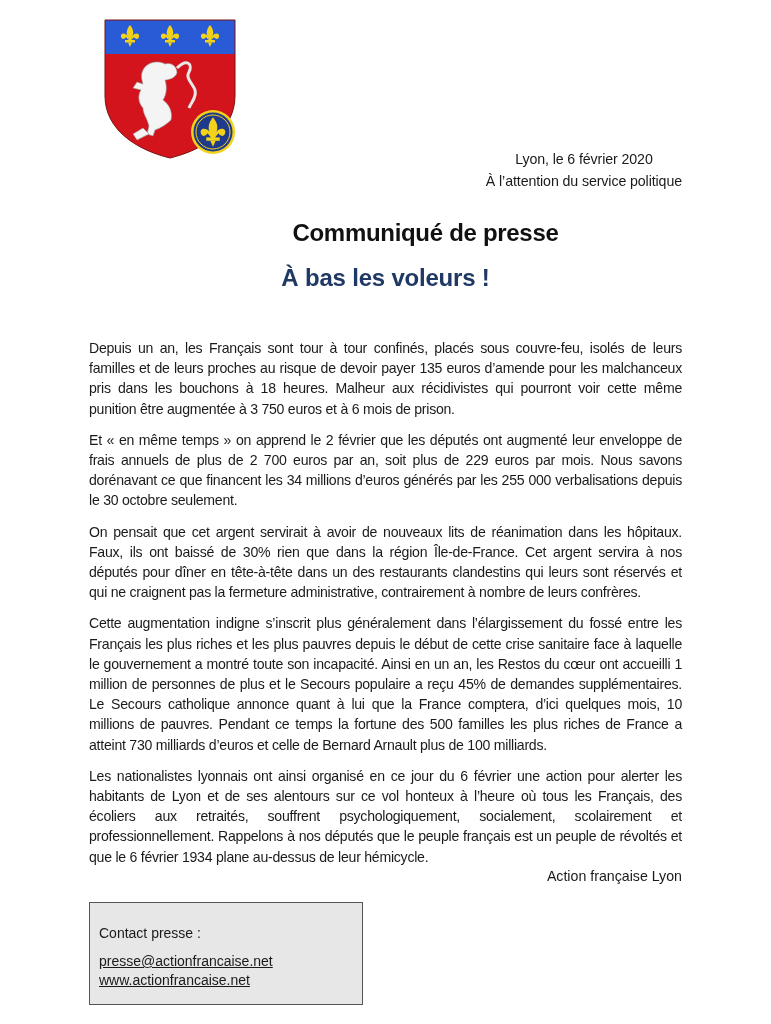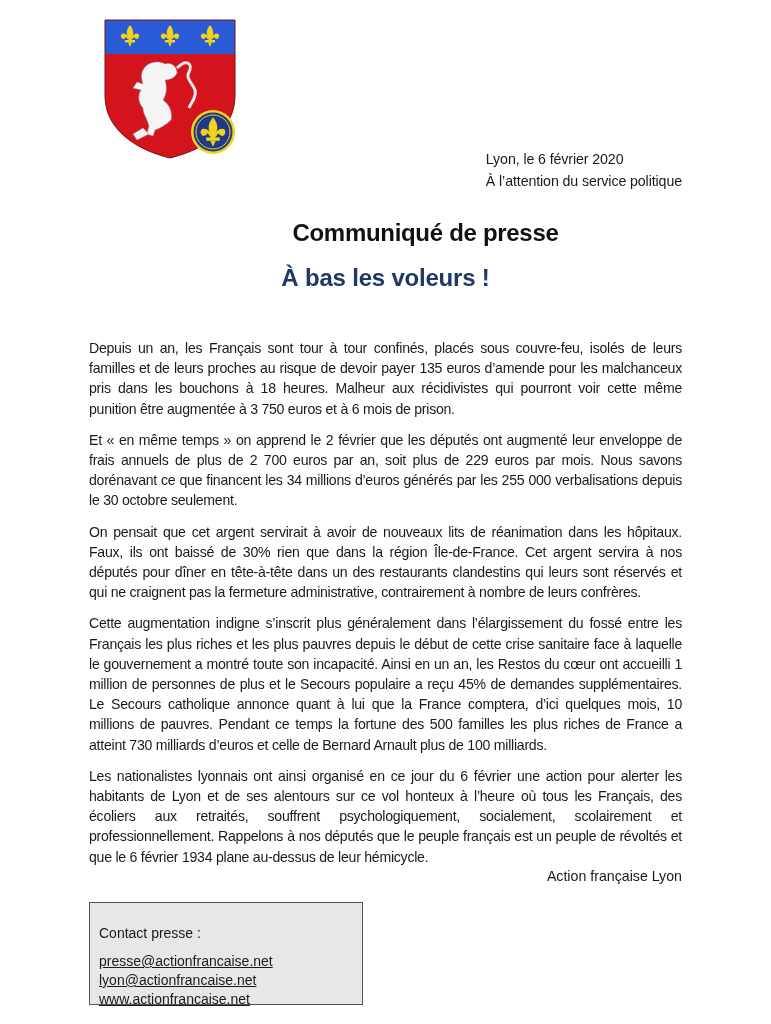--- a/index.html
+++ b/index.html
@@ -19,21 +19,21 @@
       position: absolute;
       left: 103px;
       top: 18px;
       width: 135px;
       height: 142px;
     }
     .header-right {
       position: absolute;
       right: 89px;
       top: 148px;
-      text-align: left;
+      text-align: center;
       font-size: 14.2px;
       line-height: 22px;
       letter-spacing: -0.1px;
     }
     .title {
       position: absolute;
       left: 0;
       width: 771px;
       top: 219px;
       text-align: center;
@@ -152,15 +152,14 @@
   <p>On pensait que cet argent servirait à avoir de nouveaux lits de réanimation dans les hôpitaux. Faux, ils ont baissé de 30% rien que dans la région Île-de-France. Cet argent servira à nos députés pour dîner en tête-à-tête dans un des restaurants clandestins qui leurs sont réservés et qui ne craignent pas la fermeture administrative, contrairement à nombre de leurs confrères.</p>
   <p>Cette augmentation indigne s’inscrit plus généralement dans l’élargissement du fossé entre les Français les plus riches et les plus pauvres depuis le début de cette crise sanitaire face à laquelle le gouvernement a montré toute son incapacité. Ainsi en un an, les Restos du cœur ont accueilli 1 million de personnes de plus et le Secours populaire a reçu 45% de demandes supplémentaires. Le Secours catholique annonce quant à lui que la France comptera, d’ici quelques mois, 10 millions de pauvres. Pendant ce temps la fortune des 500 familles les plus riches de France a atteint 730 milliards d’euros et celle de Bernard Arnault plus de 100 milliards.</p>
   <p>Les nationalistes lyonnais ont ainsi organisé en ce jour du 6 février une action pour alerter les habitants de Lyon et de ses alentours sur ce vol honteux à l’heure où tous les Français, des écoliers aux retraités, souffrent psychologiquement, socialement, scolairement et professionnellement. Rappelons à nos députés que le peuple français est un peuple de révoltés et que le 6 février 1934 plane au-dessus de leur hémicycle.</p>
 </div>
 
 <div class="signature">Action française Lyon</div>
 
 <div class="contact-box">
   <div class="contact-label">Contact presse :</div>
   <a class="contact-link">presse@actionfrancaise.net</a>
-  <a class="contact-link">lyon@actionfrancaise.net</a>
   <a class="contact-link">www.actionfrancaise.net</a>
 </div>
 
 </body></html>

